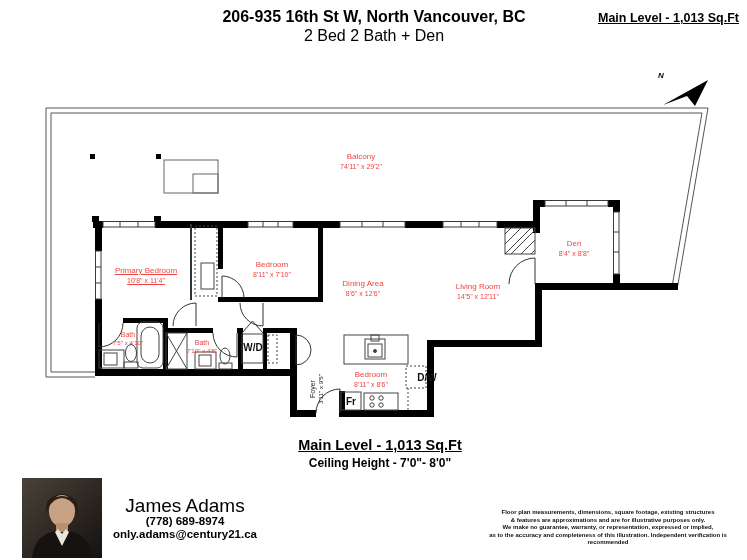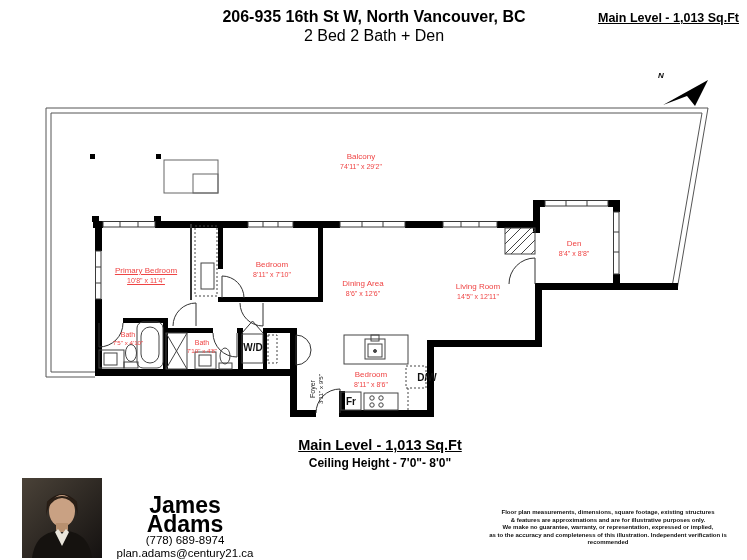--- a/index.html
+++ b/index.html
@@ -16,22 +16,22 @@
   .plan-svg{left:0;top:0;}
   .room-lbl{color:#ef4444;}
   .room-name{font-size:8px;line-height:9.5px;}
   .room-dims{font-size:7px;line-height:9px;}
   .room-sm .room-name{font-size:7px;line-height:8px;}
   .room-sm .room-dims{font-size:6.2px;line-height:8px;}
   .appl{font-size:10px;font-weight:bold;color:#111;}
   .foyer-lbl{transform:translate(-50%,-50%) rotate(-90deg);text-align:center;white-space:nowrap;color:#222;}
   .foot-main{font-size:14.5px;font-weight:bold;text-decoration:underline;}
   .foot-ceil{font-size:12px;font-weight:bold;}
-  .agent-name{font-size:23px;font-weight:bold;line-height:19px;}
-  .agent-line{font-size:11.5px;font-weight:normal;line-height:13px;}
+  .agent-name{font-size:19px;font-weight:normal;line-height:19px;}
+  .agent-line{font-size:11.5px;font-weight:bold;line-height:13px;}
   .agent-block{text-align:center;}
   .disclaimer{width:280px;text-align:center;font-size:6px;font-weight:bold;
               line-height:7.6px;color:#111;}
   .photo{width:80px;height:80px;overflow:hidden;}
 </style>
 </head>
 <body>
 
 <div class="page">
 
@@ -244,21 +244,21 @@
       <ellipse cx="40" cy="33" rx="13" ry="16" fill="#c9a183"></ellipse>
       <path d="M25,24 Q40,12 55,24 L54,30 Q48,20 40,20 Q32,20 26,30 Z" fill="#2a1f16"></path>
       <rect x="34" y="45" width="12" height="9" fill="#b8906f"></rect>
       <path d="M10,80 Q13,58 30,54 L36,52 Q40,61 44,52 L50,54 Q67,58 70,80 Z" fill="#15120f"></path>
       <path d="M33,54 L40,68 L47,54 L44,51 L40,56 L36,51 Z" fill="#e9e5db"></path>
     </svg>
   </div>
   <div class="abs agent-block" style="left:110px;top:496px;width:150px;">
     <div class="agent-name">James Adams</div>
     <div class="agent-line">(778) 689-8974</div>
-    <div class="agent-line">plan.adams@century21.ca</div>
+    <div class="agent-line">only.adams@century21.ca</div>
   </div>
 
   <div class="abs disclaimer" style="left:468px;top:509px;">
     <div>Floor plan measurements, dimensions, square footage, existing structures</div>
     <div>&amp; features are approximations and are for illustrative purposes only.</div>
     <div>We make no guarantee, warranty, or representation, expressed or implied,</div>
     <div>as to the accuracy and completeness of this illustration. Independent verification is recommended</div>
   </div>
 
 </div>

